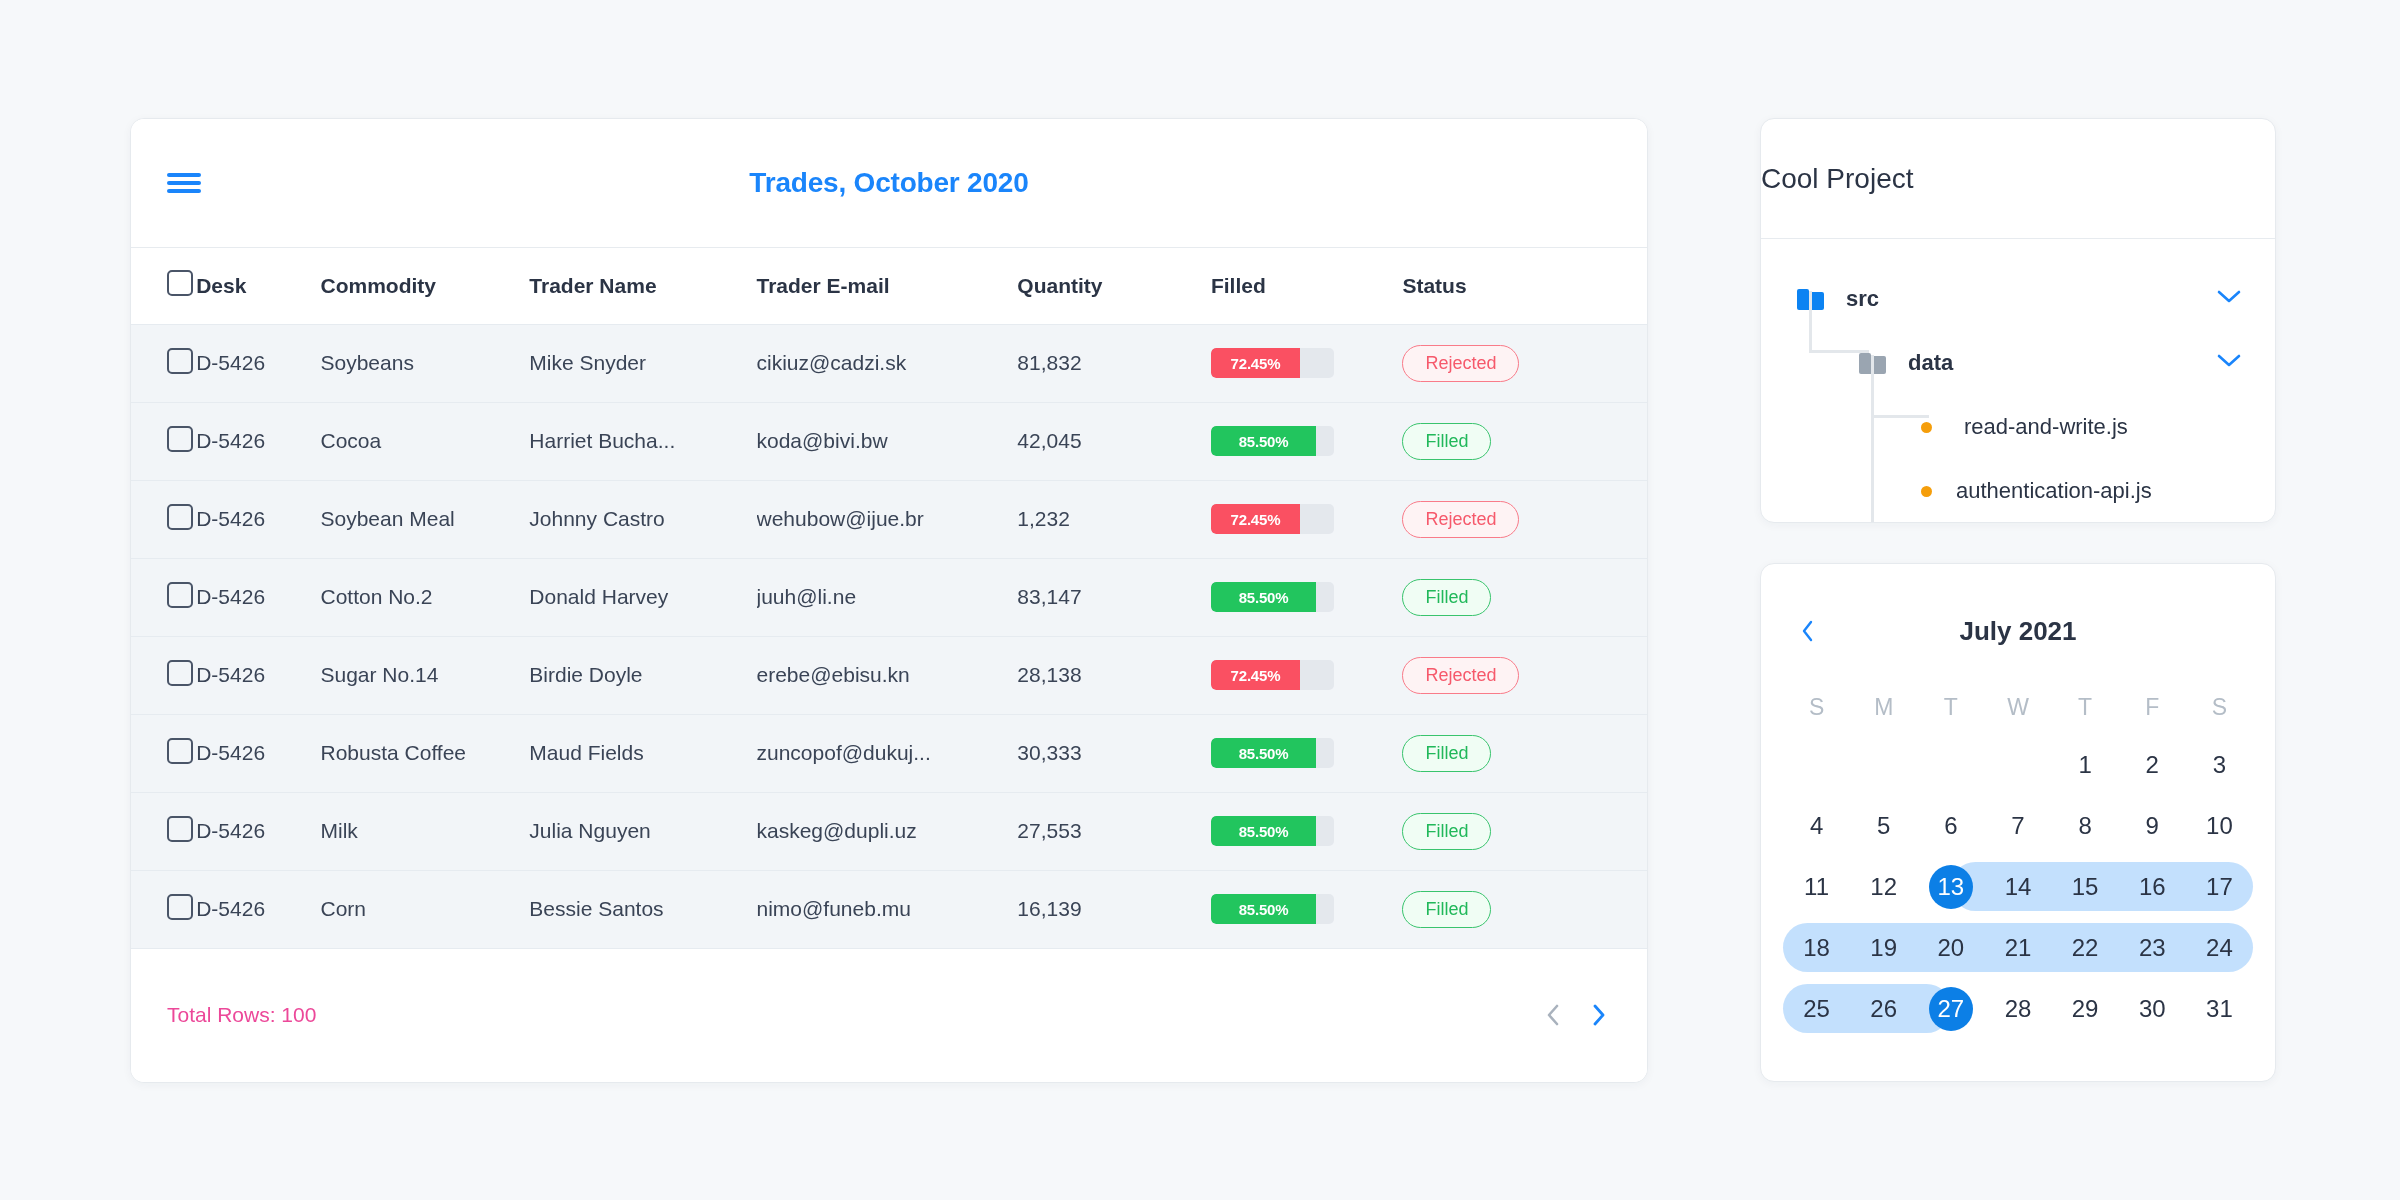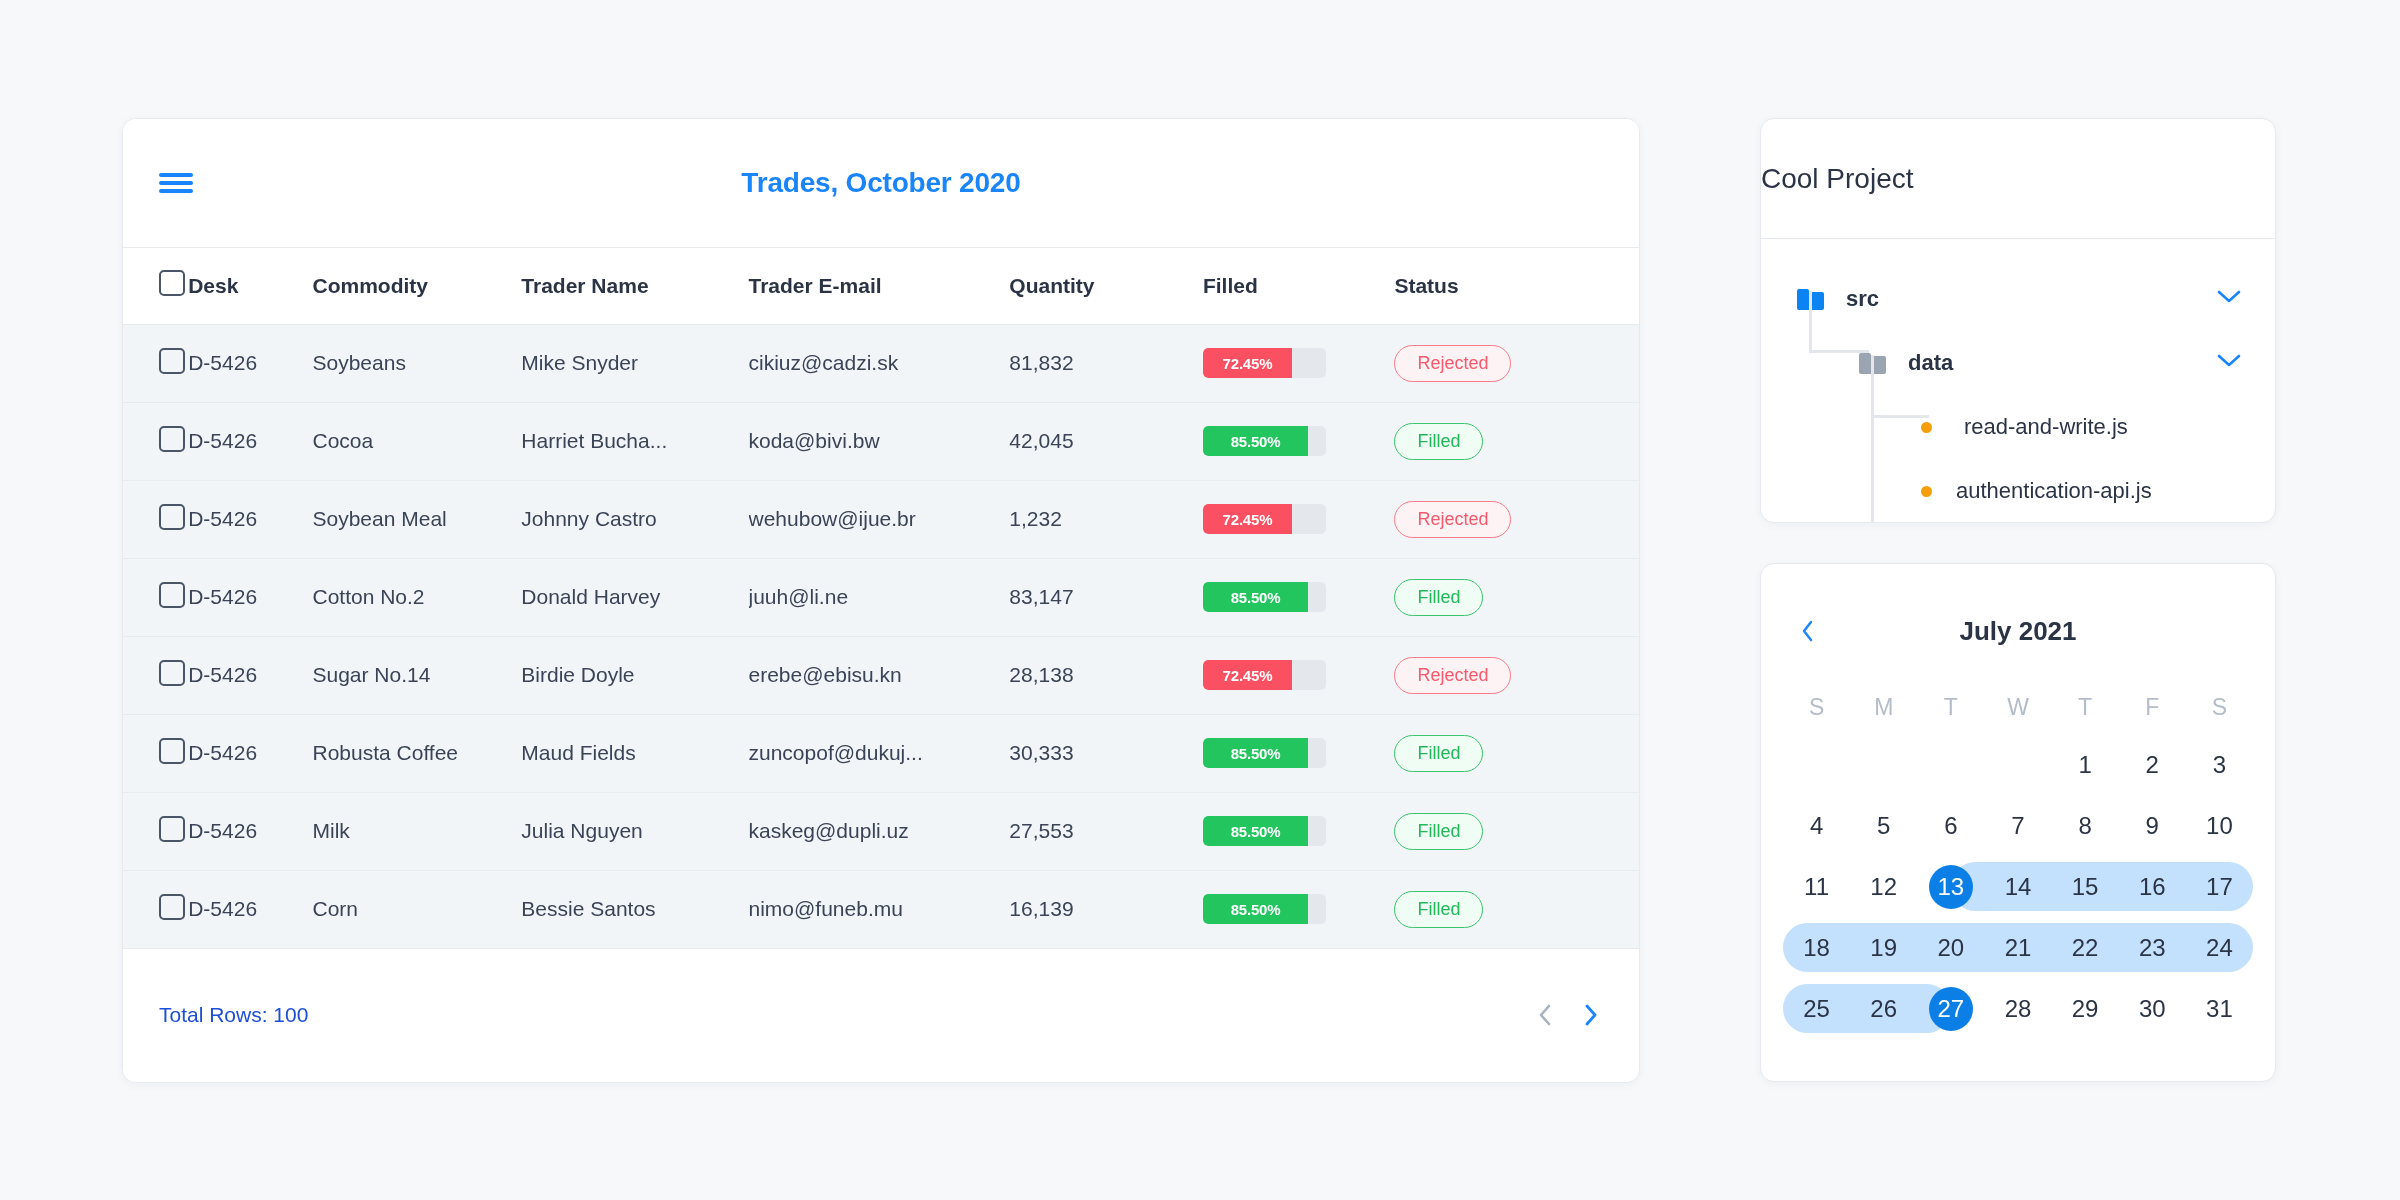--- a/index.html
+++ b/index.html
@@ -15,21 +15,21 @@
   #root {
     position: relative;
     width: 2400px;
     height: 1200px;
     background: #f6f8fa;
   }
 
   
   .trades-card {
     position: absolute;
-    left: 122px;
+    left: 130px;
     top: 118px;
     width: 1518px;
     height: 965px;
     background: #ffffff;
     border: 1px solid #e6eaee;
     border-radius: 14px;
     box-shadow: 0 2px 10px rgba(30,50,80,0.045);
     overflow: hidden;
     display: flex;
     flex-direction: column;
@@ -191,21 +191,21 @@
   .trades-footer {
     flex: 1 1 auto;
     background: #ffffff;
     display: flex;
     align-items: center;
     padding: 0 36px 0 36px;
     position: relative;
   }
   .total-rows {
     font-size: 21px;
-    color: #1d4ed8;
+    color: #ec4899;
   }
   .pager {
     position: absolute;
     right: 36px;
     top: 50%;
     transform: translateY(-50%);
     display: flex;
     align-items: center;
     gap: 22px;
   }

